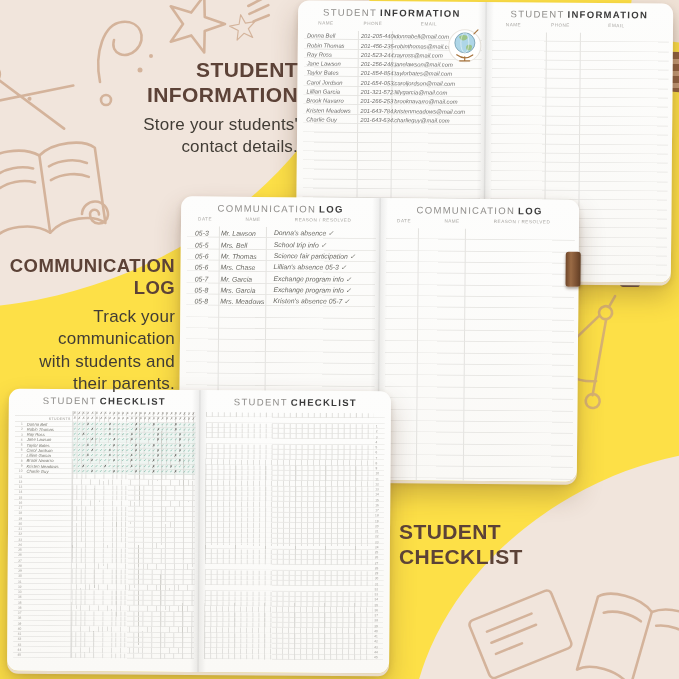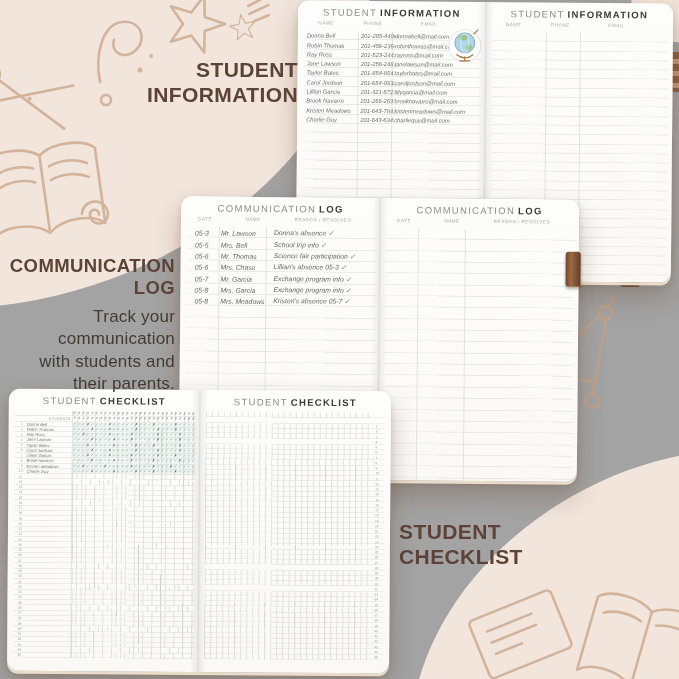--- a/index.html
+++ b/index.html
@@ -1,17 +1,17 @@
 <!DOCTYPE html>
 <html><head>
 <meta charset="utf-8">
 <style>
   html,body{margin:0;padding:0;}
   #stage{position:relative;width:679px;height:679px;overflow:hidden;
-         background:#a3a3a3;font-family:"Liberation Sans",sans-serif;}
+         background:#fde047;font-family:"Liberation Sans",sans-serif;}
 
   
   .blob{position:absolute;border-radius:50%;background:#f1e5dc;}
   .blob1{left:-380px;top:-300px;width:760px;height:600px;transform:rotate(-18deg);}
   .blob2{left:400px;top:460px;width:600px;height:480px;transform:rotate(-25deg);}
   .corner-note{position:absolute;left:630px;top:-10px;width:62px;height:50px;
                background:#f0e3d7;transform:rotate(7deg);}
   svg.doodles{position:absolute;left:0;top:0;opacity:.72;}
   .doodles path,.doodles circle,.doodles rect,.doodles line{
       stroke:#c9a183;fill:none;stroke-width:2.6;stroke-linecap:round;stroke-linejoin:round;}
@@ -3888,20 +3888,22 @@
             <span class="ck-num rnum">45</span>
           </div>
         </div>
       <div class="spine"></div>
     </div>
   </div>
 
   <div class="tb tb-info">
     <h2>STUDENT
 INFORMATION</h2>
+    <p>Store your students'
+contact details.</p>
   </div>
   <div class="tb tb-comm">
     <h2>COMMUNICATION
 LOG</h2>
     <p>Track your
 communication
 with students and
 their parents.</p>
   </div>
   <div class="tb tb-check">

